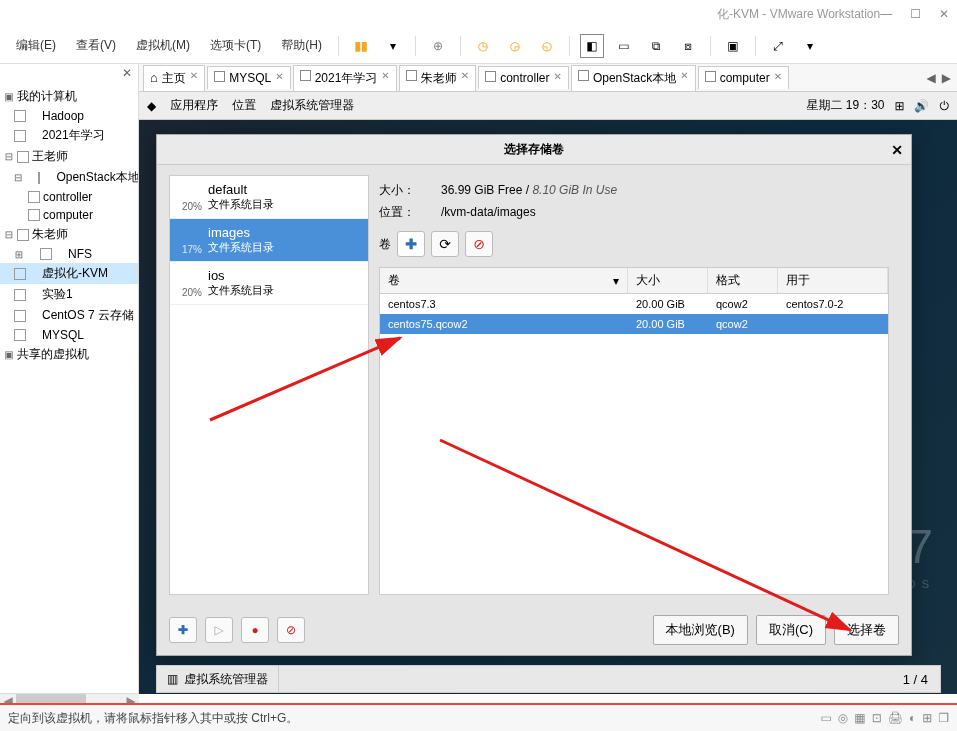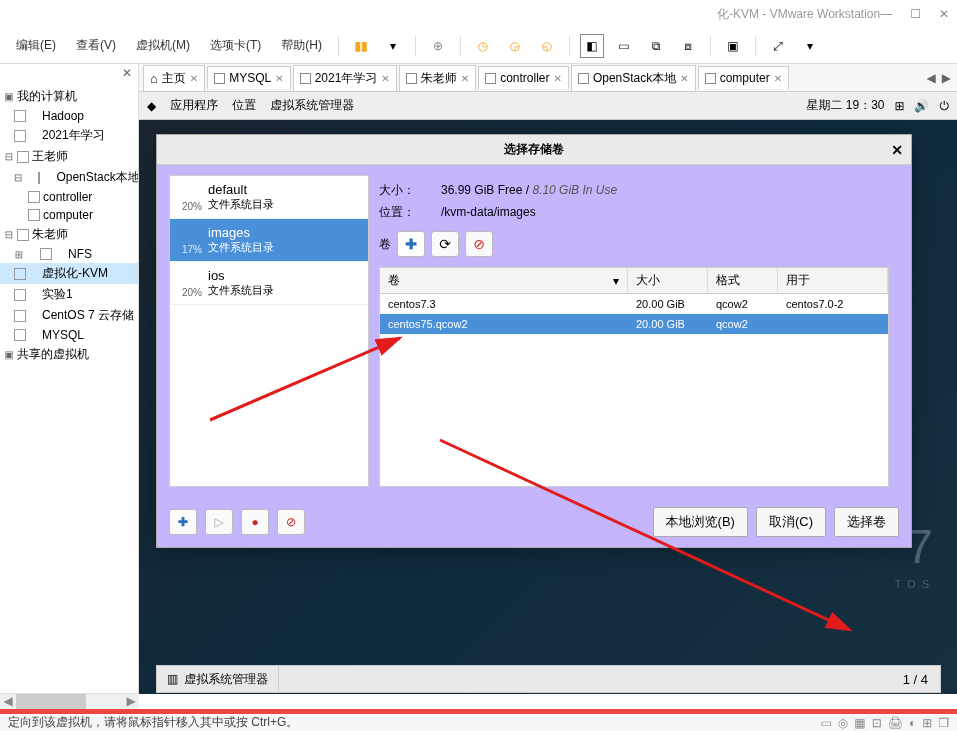--- a/index.html
+++ b/index.html
@@ -21,32 +21,32 @@
 .tree { flex: 1; overflow: auto; padding: 4px 0; }
 .tree-item { padding: 2px 4px; display: flex; align-items: center; gap: 3px; white-space: nowrap; }
 .tree-item.selected { background: #cce8ff; }
 .expand { width: 10px; text-align: center; color: #666; font-size: 10px; }
 .node-icon { width: 12px; height: 12px; border: 1px solid #999; display: inline-block; }
 .indent1 { padding-left: 14px; gap: 16px; }
 .indent2 { padding-left: 28px; }
 
 .content { flex: 1; display: flex; flex-direction: column; background: #fff; }
 .tabs-row { display: flex; align-items: center; background: #f7f7f7; border-bottom: 1px solid #ccc; height: 28px; padding-left: 4px; }
-.tab { display: flex; align-items: center; gap: 4px; padding: 4px 6px; border: 1px solid #ccc; border-bottom: none; background: #fff; margin-right: 2px; font-size: 11px; }
+.tab { display: flex; gap: 4px; padding: 4px 6px; border: 1px solid #ccc; border-bottom: none; background: #fff; margin-right: 2px; font-size: 11px; }
 .tab .close { color: #888; font-size: 10px; }
 .tab .icon { width: 11px; height: 11px; border: 1px solid #888; }
 .home-icon::before { content: "⌂"; font-size: 13px; }
 .tabs-nav { margin-left: auto; display: flex; gap: 6px; padding-right: 6px; color: #666; }
 
 .gnome-bar { display: flex; align-items: center; background: #eee; border-bottom: 1px solid #ccc; height: 28px; padding: 0 8px; gap: 14px; font-size: 13px; }
 .gnome-bar .right { margin-left: auto; display: flex; gap: 10px; align-items: center; }
 
 .vm-body { flex: 1; position: relative; background: linear-gradient(135deg, #1a2530 0%, #0d2a3d 50%, #163040 100%); }
 
-.dialog { position: absolute; left: 156px; top: 134px; width: 756px; height: 414px; background: #c4b5fd; border: 1px solid #aaa; box-shadow: 0 4px 20px rgba(0,0,0,.3); display: flex; flex-direction: column; }
+.dialog { position: absolute; left: 156px; top: 134px; width: 756px; height: 522px; background: #e5e5e5; border: 1px solid #aaa; box-shadow: 0 4px 20px rgba(0,0,0,.3); display: flex; flex-direction: column; }
 .dialog-title { height: 30px; display: flex; align-items: center; justify-content: center; border-bottom: 1px solid #ccc; font-size: 14px; font-weight: bold; position: relative; background: #eaeaea; }
 .dialog-title .dlg-close { position: absolute; right: 8px; font-size: 14px; font-weight: bold; }
 .dialog-body { flex: 1; display: flex; padding: 10px 12px; gap: 0; }
 .pool-list { width: 200px; border: 1px solid #ccc; background: #fff; }
 .pool-item { display: flex; align-items: flex-end; padding: 6px 6px; border-bottom: 1px solid #eee; }
 .pool-item.selected { background: #4a90d9; color: #fff; }
 .pool-pct { font-size: 10px; color: #666; width: 26px; text-align: right; margin-right: 6px; }
 .pool-item.selected .pool-pct { color: #dbe9f7; }
 .pool-text { display: flex; flex-direction: column; }
 .pool-name { font-size: 13px; }
@@ -74,21 +74,21 @@
 
 .dialog-footer { display: flex; padding: 10px 12px; gap: 8px; align-items: center; border-top: 0; }
 .ctrl-btn { width: 28px; height: 26px; border: 1px solid #bbb; border-radius: 3px; background: #fafafa; display: flex; align-items: center; justify-content: center; }
 .spacer { flex: 1; }
 .dlg-btn { padding: 5px 12px; border: 1px solid #aaa; background: #f7f7f7; border-radius: 2px; font-size: 13px; }
 
 .taskbar { position: absolute; left: 156px; right: 16px; bottom: 38px; height: 28px; background: #e8e8e8; border: 1px solid #ccc; display: flex; align-items: center; }
 .task-app { padding: 4px 10px; border-right: 1px solid #ccc; height: 100%; display: flex; align-items: center; gap: 6px; }
 .page-ind { margin-left: auto; padding: 0 12px; font-size: 13px; }
 
-.statusbar { position: absolute; left: 0; right: 0; bottom: 0; height: 22px; border-top: 5px solid #ef4444; display: flex; align-items: center; padding: 0 8px; font-size: 11px; color: #444; background: #f7f7f7; }
+.statusbar { position: absolute; left: 0; right: 0; bottom: 0; height: 28px; border-top: 2px solid #ef4444; display: flex; align-items: center; padding: 0 8px; font-size: 11px; color: #444; background: #f7f7f7; }
 .status-icons { margin-left: auto; display: flex; gap: 6px; color: #888; }
 
 .arrow { position: absolute; pointer-events: none; }
 .arrow svg { overflow: visible; }
 
 .hscroll { position: absolute; left: 0; bottom: 22px; width: 139px; height: 16px; background: #f0f0f0; border-top: 1px solid #ddd; display: flex; }
 .hscroll .track { flex: 1; background: #f0f0f0; }
 .hscroll .thumb { width: 70px; height: 100%; background: #ccc; }
 .hscroll .arr { width: 16px; text-align: center; color: #888; }
 

